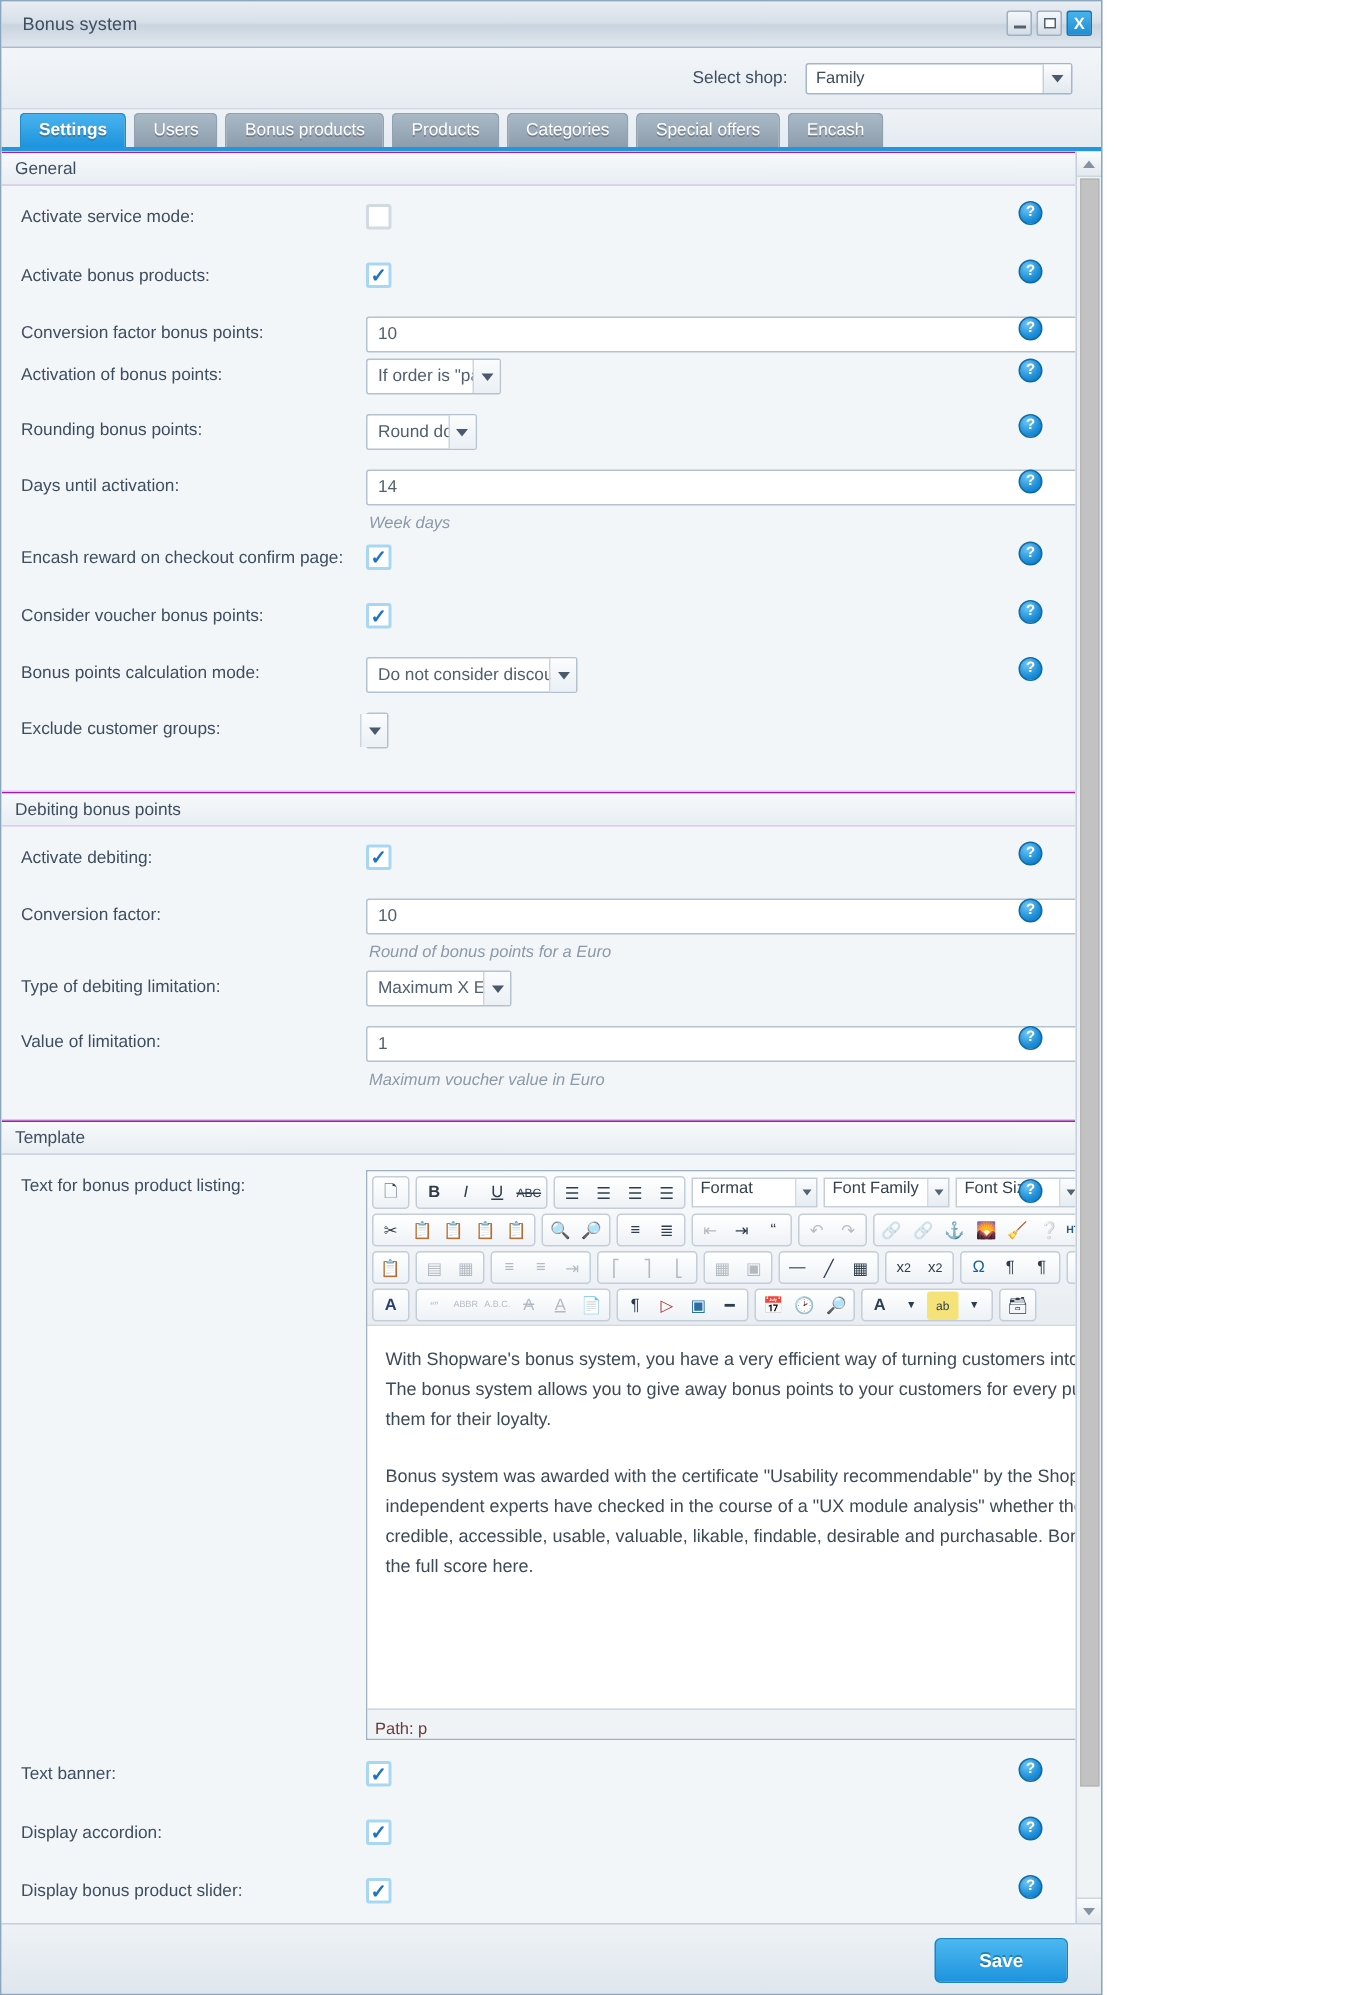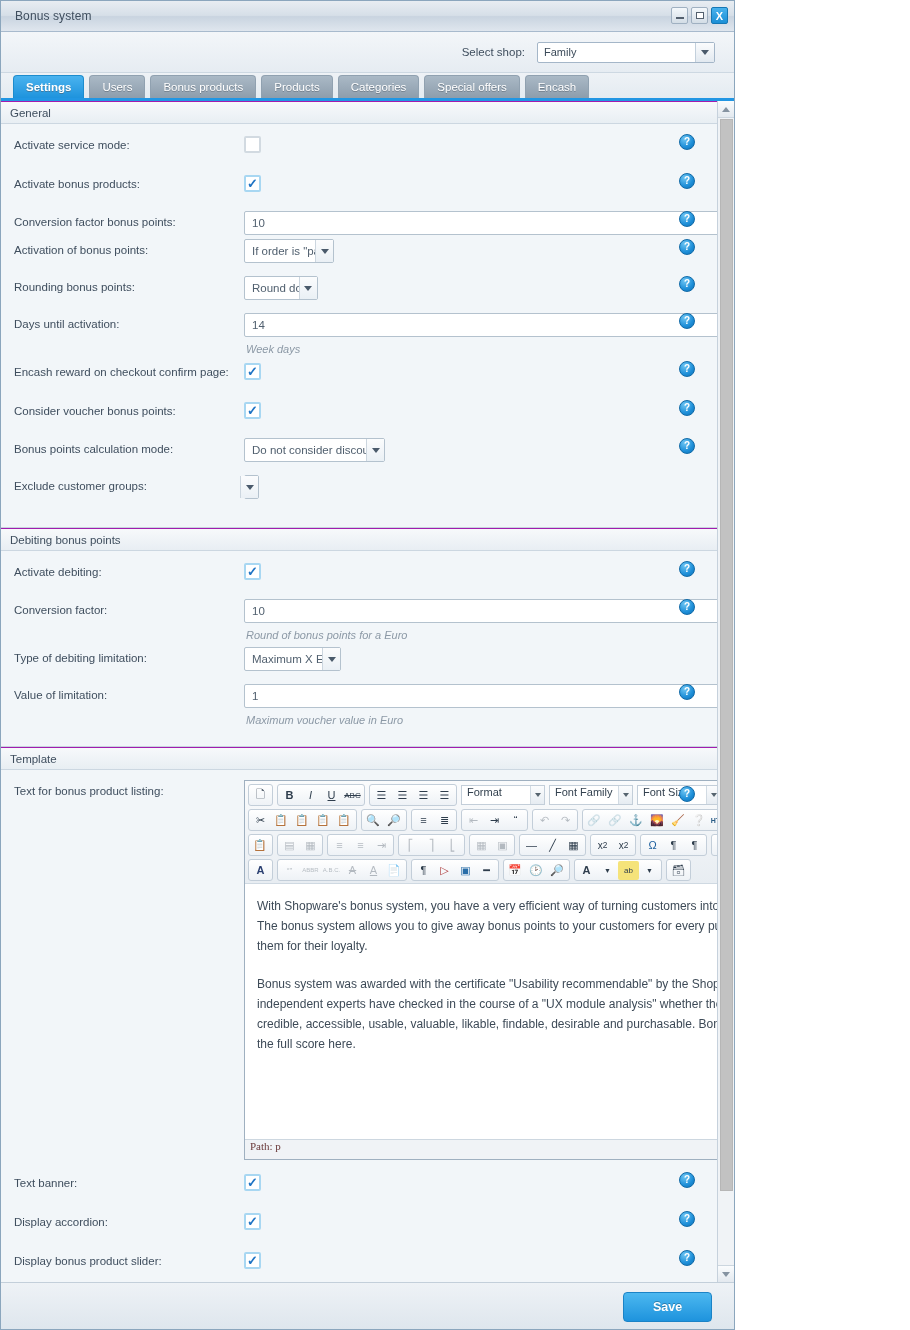--- a/index.html
+++ b/index.html
@@ -381,26 +381,25 @@
   .ebody p {
     margin: 0 0 18px 0;
     font-size: 12px;
     line-height: 20px;
     color: #3d4a57;
   }
   .estatus {
     height: 20px;
     border-top: 1px solid #cdd7e0;
     background: #f0f3f6;
-    display: flex; align-items: flex-start;
+    display: flex; align-items: flex-end;
     padding-left: 5px;
     font-size: 11px;
     color: #6a3a3a;
     position: relative;
-    font-family: Liberation Serif, serif;
   }
   .resize-grip {
     position: absolute; right: 1px; bottom: 1px;
     width: 10px; height: 10px;
     background:
       linear-gradient(135deg, transparent 0 45%, #9aa7b3 45% 55%, transparent 55% 100%);
     cursor: nwse-resize;
   }
 
   

